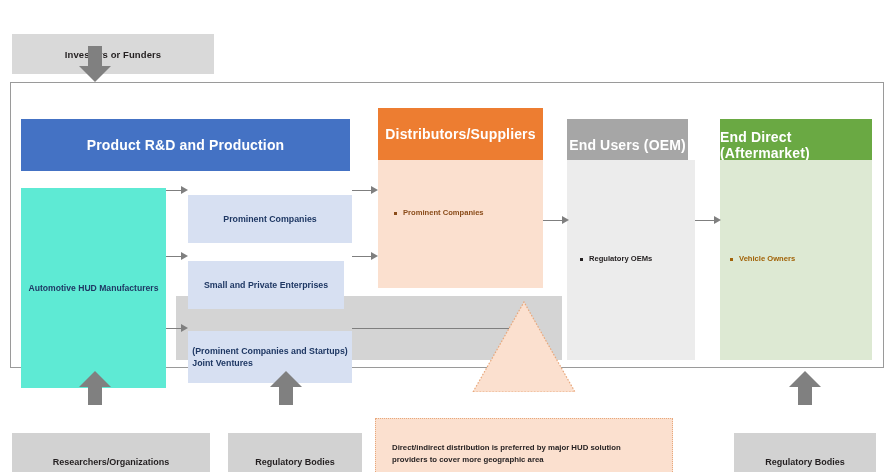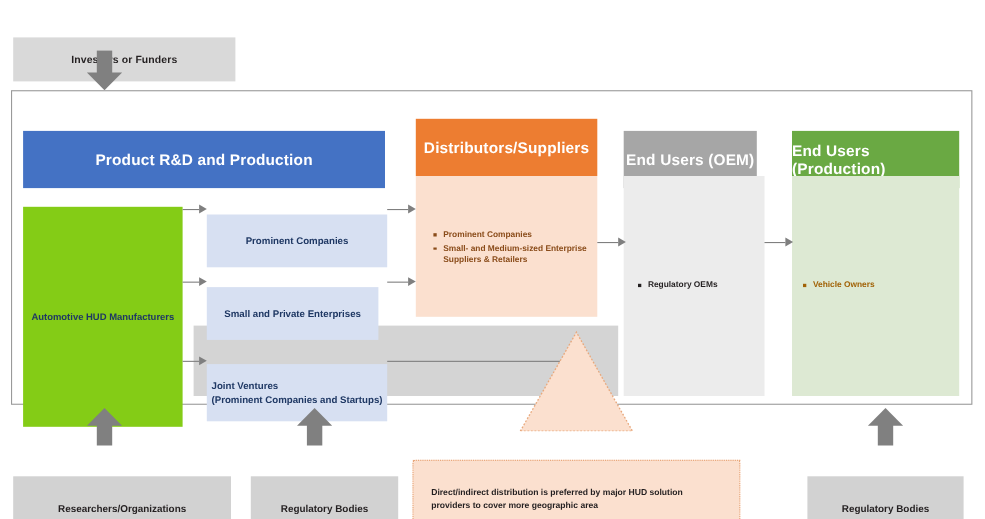--- a/index.html
+++ b/index.html
@@ -26,21 +26,21 @@
   
   .hdr{height:52px;color:#ffffff;font-size:14px;font-weight:bold;letter-spacing:.15px;}
   #hdr-rnd{left:21px;top:91px;width:329px;background:#4472c4;}
   #hdr-dist{left:378px;top:80px;width:165px;background:#ed7d31;}
   #hdr-oem{left:567px;top:91px;width:121px;background:#a6a6a6;}
   #hdr-after{left:720px;top:91px;width:152px;background:#6aa943;}
 
   
   #mfg-box{
     left:21px;top:160px;width:145px;height:200px;
-    background:#84cc16;color:#1f3864;
+    background:#5eead4;color:#1f3864;
     font-size:8.6px;font-weight:bold;
   }
   .subbox{
     background:#d7e0f2;color:#1f3864;
     font-size:8.8px;font-weight:bold;line-height:12px;
   }
   #sub-prominent{left:188px;top:167px;width:164px;height:48px;}
   #sub-small{left:188px;top:233px;width:156px;height:48px;}
   #sub-jv{left:188px;top:303px;width:164px;height:52px;}
 
@@ -120,49 +120,48 @@
 <div class="abs ctr hdr" id="hdr-rnd">
   <span>Product R&amp;D and Production</span>
 </div>
 <div class="abs ctr hdr" id="hdr-dist">
   <span>Distributors/Suppliers</span>
 </div>
 <div class="abs ctr hdr" id="hdr-oem">
   <span>End Users (OEM)</span>
 </div>
 <div class="abs ctr hdr" id="hdr-after">
-  <span>End Users (Production)</span>
+  <span>End Direct (Aftermarket)</span>
 </div>
 
 <div class="abs" id="jv-strip"></div>
 
 <div class="abs ctr" id="mfg-box">
   <span>Automotive HUD Manufacturers</span>
 </div>
 
 <div class="abs ctr subbox" id="sub-prominent">
   <span>Prominent Companies</span>
 </div>
 <div class="abs ctr subbox" id="sub-small">
   <span>Small and Private Enterprises</span>
 </div>
 <div class="abs ctr subbox" id="sub-jv">
   <span style="display:block;">
+    <span style="display:block;">(Prominent Companies and Startups)</span>
     <span style="display:block;">Joint Ventures</span>
-    <span style="display:block;">(Prominent Companies and Startups)</span>
   </span>
 </div>
 
 <div class="abs" id="dist-body"></div>
 <div class="abs" id="oem-body"></div>
 <div class="abs" id="after-body"></div>
 
 <ul class="bl" id="dist-list">
   <li>Prominent Companies</li>
-  <li>Small- and Medium-sized Enterprise Suppliers &amp; Retailers</li>
 </ul>
 <ul class="bl" id="oem-list">
   <li>Regulatory OEMs</li>
 </ul>
 <ul class="bl" id="after-list">
   <li>Vehicle Owners</li>
 </ul>
 
 <div class="harrow" style="left:166px;top:186px;width:22px;">
   <div class="shaft" style="width:15px;"></div>

